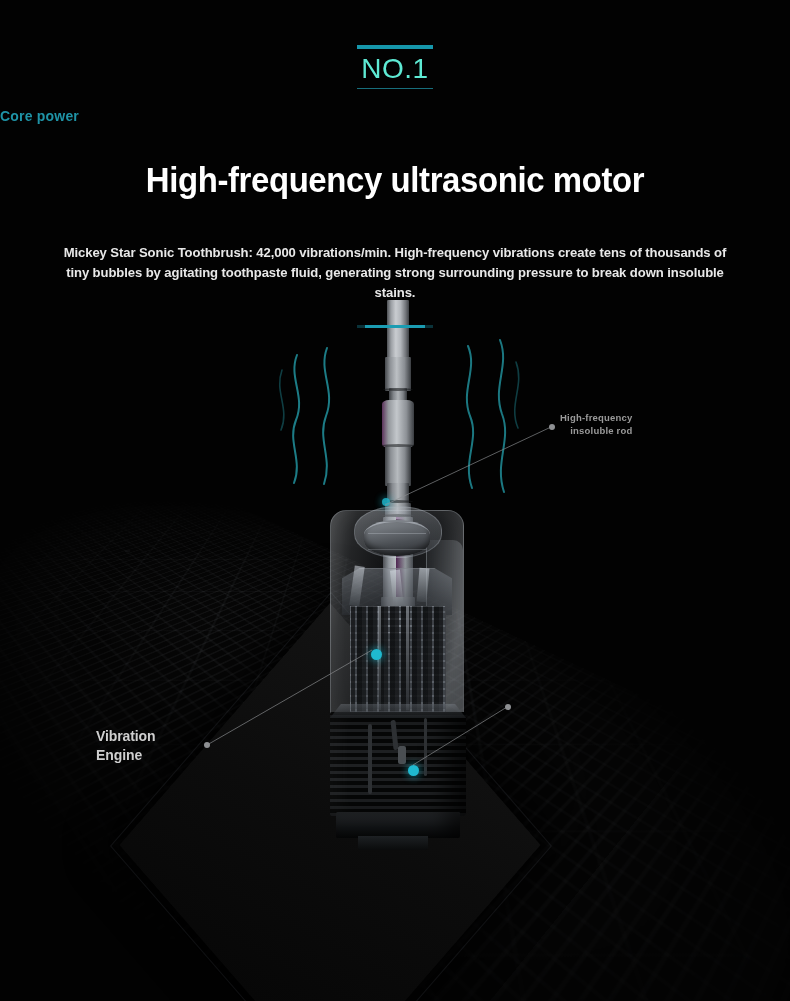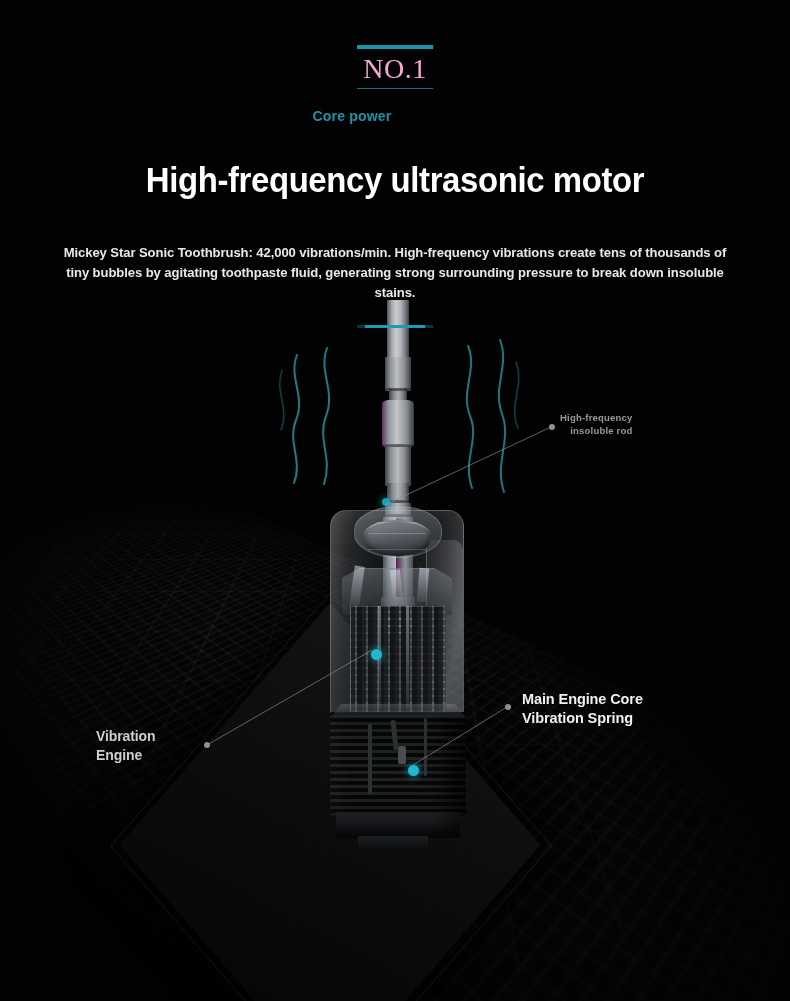--- a/index.html
+++ b/index.html
@@ -39,39 +39,39 @@
     position: relative;
     padding: 0 6px;
   }
   .badge-bar-top {
     width: 76px;
     height: 4px;
     background: #1697ab;
     margin: 0 auto 4px auto;
   }
   .badge-no {
-    font-family: Liberation Serif, serif;
+    font-family: Liberation Sans, sans-serif;
     font-size: 28px;
     font-weight: 300;
     letter-spacing: 0.5px;
-    color: #f9a8d4;
+    color: #5eead4;
     line-height: 32px;
     text-align: center;
   }
   .badge-bar-bottom {
     width: 76px;
     height: 1px;
     background: #176e7c;
     margin: 3px auto 0 auto;
   }
   .badge-caption {
     position: absolute;
-    left: 16px; top: 108px;
+    left: 0; top: 108px;
     width: 672px;
-    text-align: center;
+    text-align: left;
     font-size: 14px;
     font-weight: bold;
     color: #1f93a6;
     letter-spacing: 0.2px;
   }
 
   .headline {
     position: absolute;
     left: 0; top: 158px;
     width: 790px;
@@ -529,23 +529,19 @@
 
   <div class="dot-marker" style="left:549px; top:424px;"></div>
   <div class="dot-marker" style="left:505px; top:704px;"></div>
   <div class="dot-marker" style="left:204px; top:742px;"></div>
 
   <div class="callout callout-small" style="left:560px; top:411px;">
     <div>High-frequency</div>
     <div>insoluble rod</div>
   </div>
 
-  <div class="callout callout-big" style="left:522px; top:690px;">
-    <div>Main Engine Core</div>
-    <div>Vibration Spring</div>
-  </div>
 
   <div class="callout callout-mid" style="left:96px; top:727px;">
     <div>Vibration</div>
     <div>Engine</div>
   </div>
 
 </div>
 
 </body></html>

